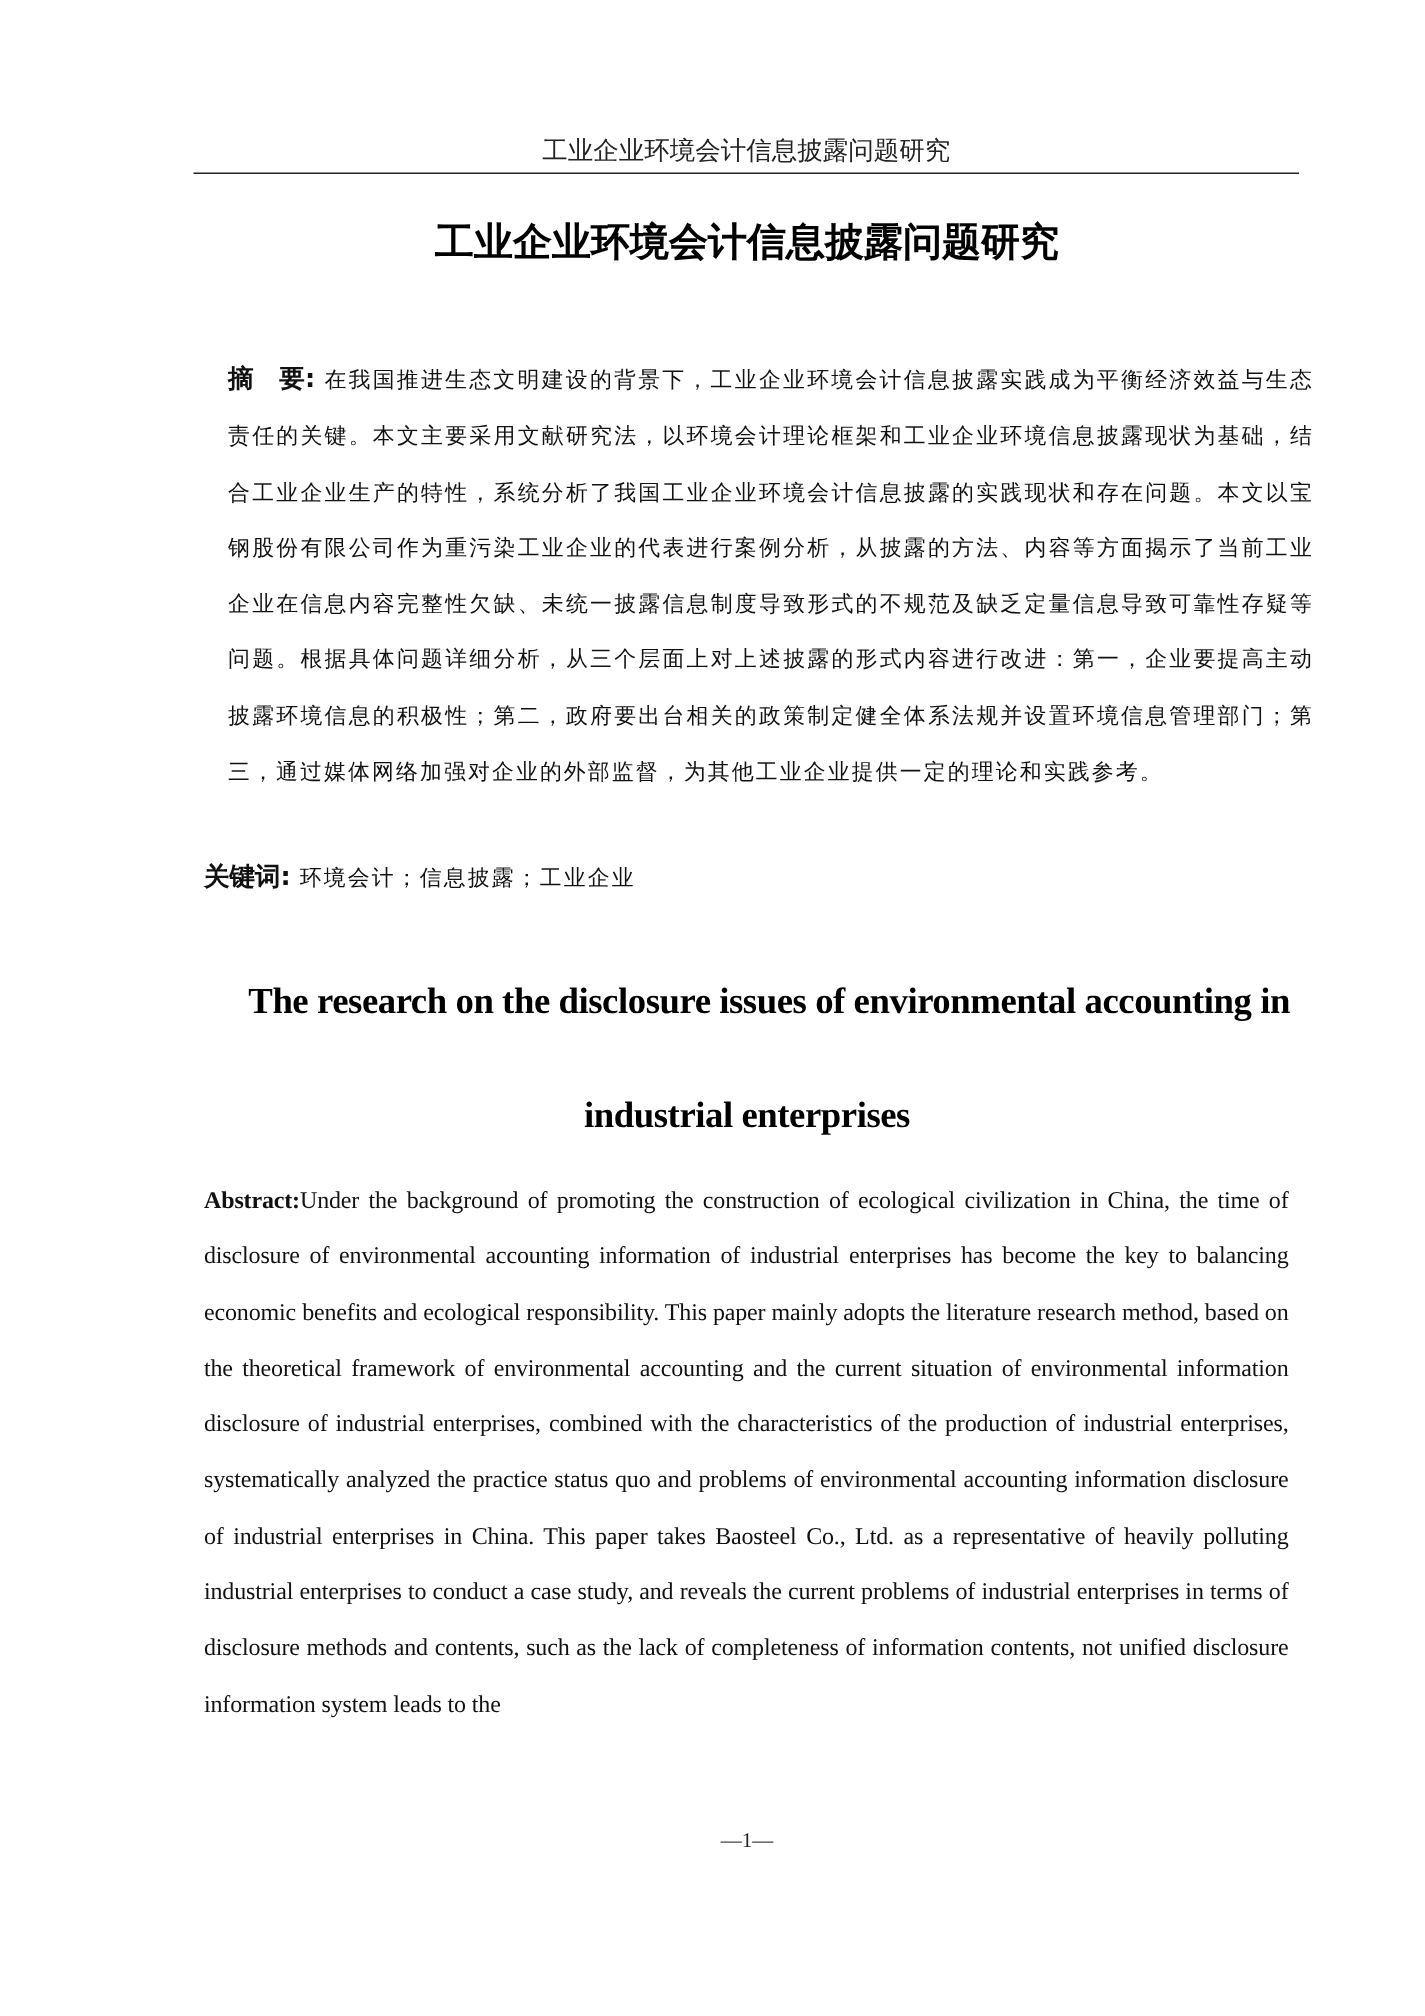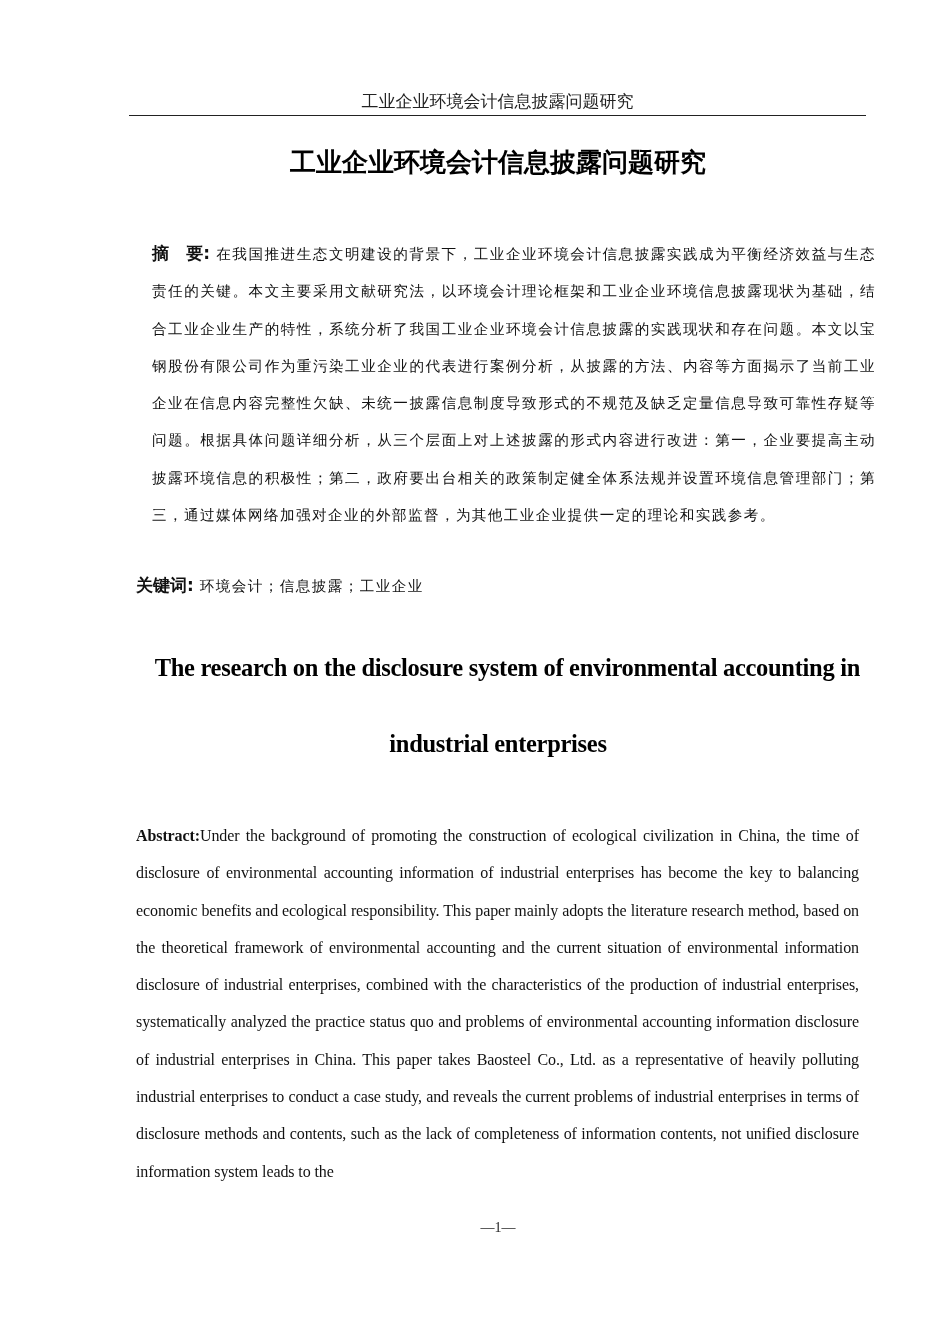--- a/index.html
+++ b/index.html
@@ -97,21 +97,21 @@
     .en-title .line2 {
       display: block;
       text-align: center;
       margin-top: 30px;
       height: 46px;
       line-height: 46px;
     }
     .en-abstract {
       position: absolute;
       left: 136px;
-      top: 817px;
+      top: 782px;
       width: 723px;
       font-family: "Liberation Serif", serif;
       font-size: 16px;
       line-height: 37.3px;
       text-align: justify;
       letter-spacing: -0.1px;
       color: #111;
     }
     .en-abstract .label {
       font-weight: bold;
@@ -141,21 +141,21 @@
   <span class="label">摘　要:</span>
   <span>在我国推进生态文明建设的背景下，工业企业环境会计信息披露实践成为平衡经济效益与生态责任的关键。本文主要采用文献研究法，以环境会计理论框架和工业企业环境信息披露现状为基础，结合工业企业生产的特性，系统分析了我国工业企业环境会计信息披露的实践现状和存在问题。本文以宝钢股份有限公司作为重污染工业企业的代表进行案例分析，从披露的方法、内容等方面揭示了当前工业企业在信息内容完整性欠缺、未统一披露信息制度导致形式的不规范及缺乏定量信息导致可靠性存疑等问题。根据具体问题详细分析，从三个层面上对上述披露的形式内容进行改进：第一，企业要提高主动披露环境信息的积极性；第二，政府要出台相关的政策制定健全体系法规并设置环境信息管理部门；第三，通过媒体网络加强对企业的外部监督，为其他工业企业提供一定的理论和实践参考。</span>
 </div>
 
 <div class="cn-keywords">
   <span class="label">关键词:</span>
   <span>环境会计；信息披露；工业企业</span>
 </div>
 
 <div class="en-title">
-  <span class="line1">The research on the disclosure system of environmental accounting in</span>
+  <span class="line1">The research on the disclosure issues of environmental accounting in</span>
   <span class="line2">industrial enterprises</span>
 </div>
 
 <div class="en-abstract">
   <span class="label">Abstract:</span><span>Under the background of promoting the construction of ecological civilization in China, the time of disclosure of environmental accounting information of industrial enterprises has become the key to balancing economic benefits and ecological responsibility. This paper mainly adopts the literature research method, based on the theoretical framework of environmental accounting and the current situation of environmental information disclosure of industrial enterprises, combined with the characteristics of the production of industrial enterprises, systematically analyzed the practice status quo and problems of environmental accounting information disclosure of industrial enterprises in China. This paper takes Baosteel Co., Ltd. as a representative of heavily polluting industrial enterprises to conduct a case study, and reveals the current problems of industrial enterprises in terms of disclosure methods and contents, such as the lack of completeness of information contents, not unified disclosure information system leads to the</span>
 </div>
 
 <div class="page-number">—1—</div>
 
 </body></html>

